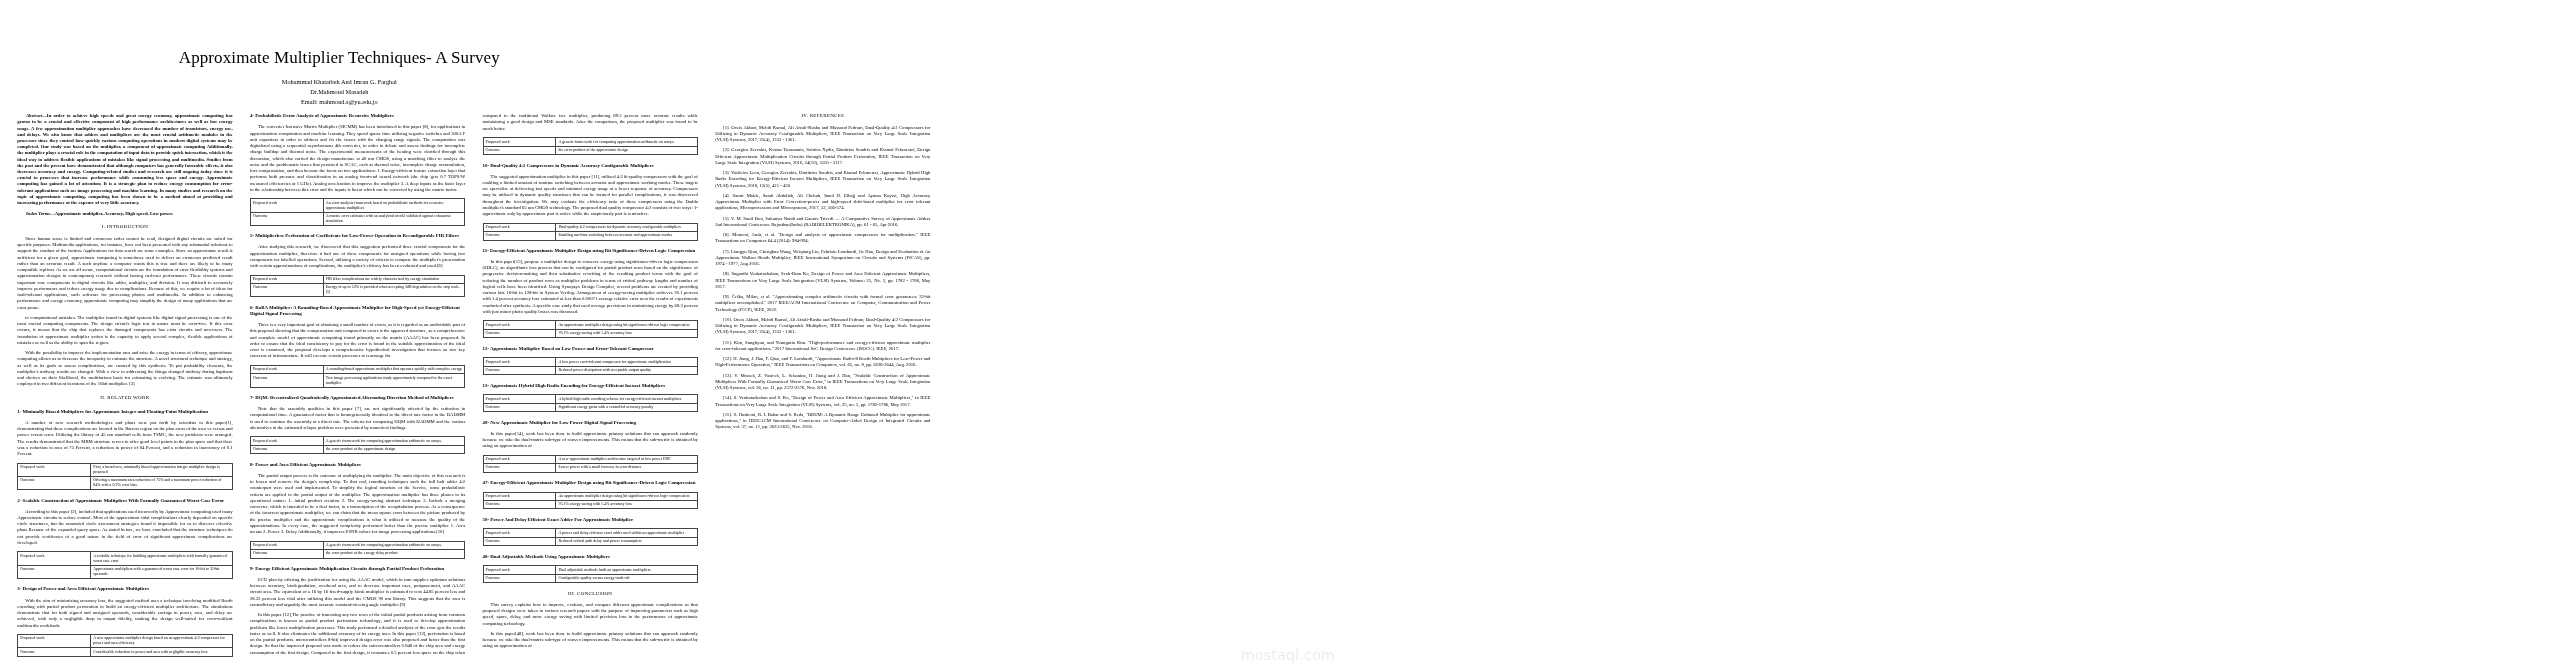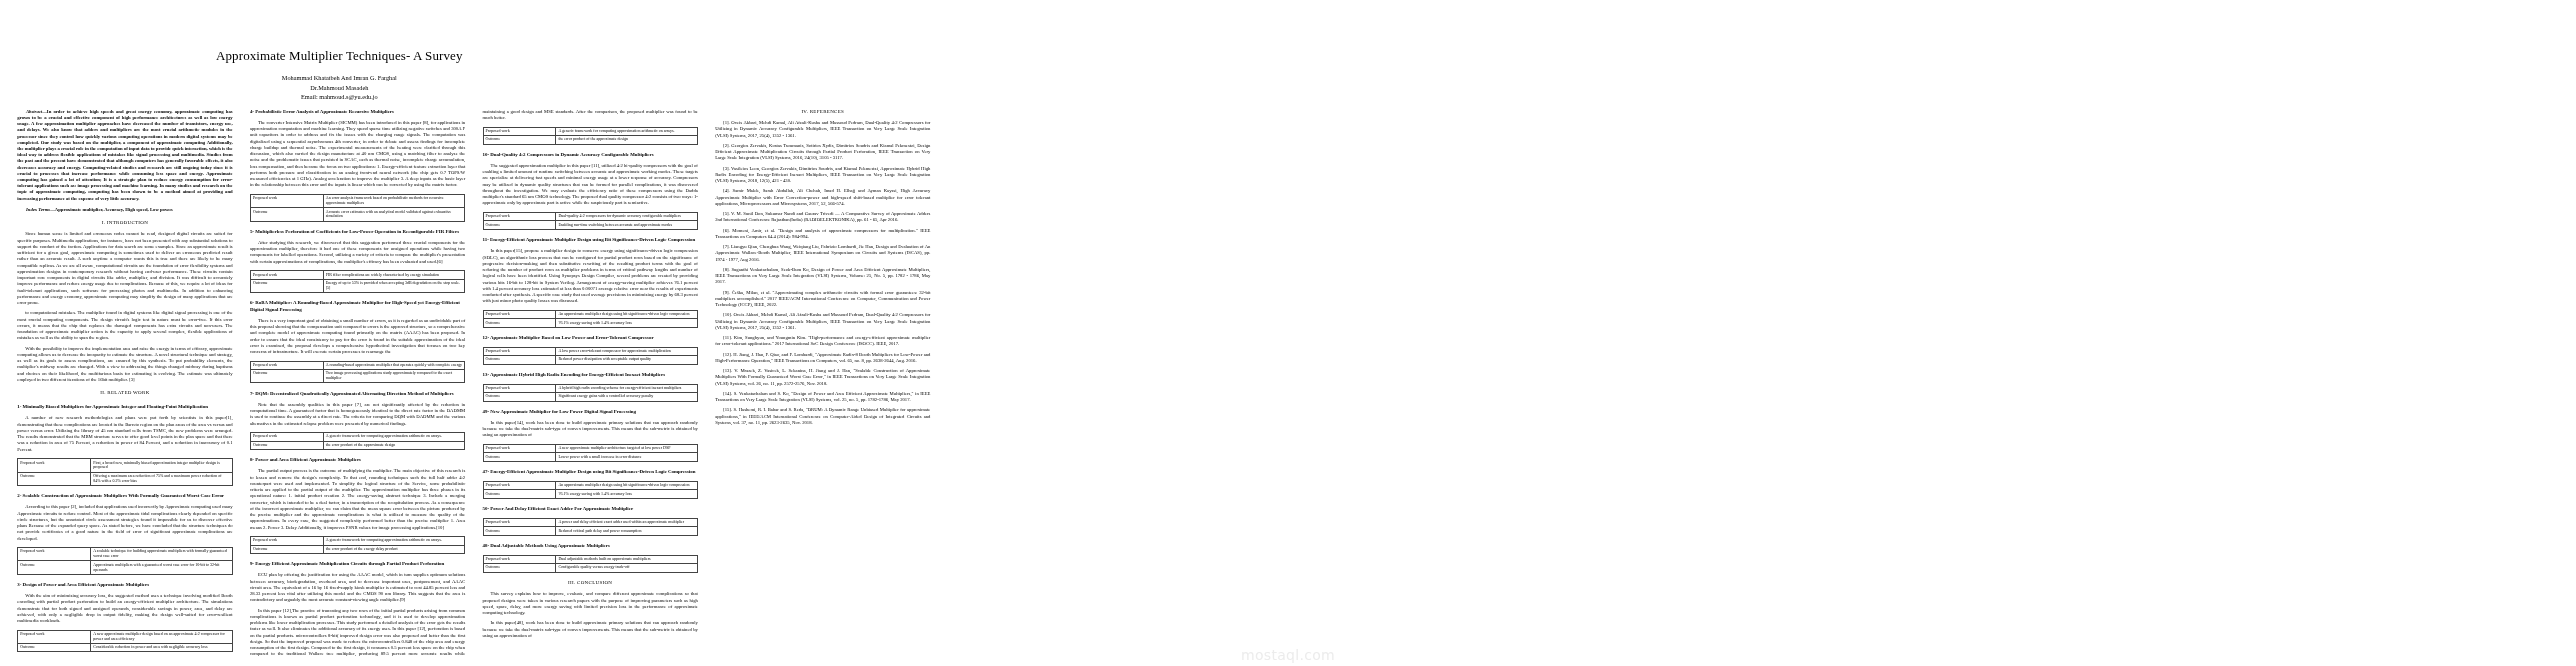--- a/index.html
+++ b/index.html
@@ -39,21 +39,21 @@
   }
 
   
   .title-block {
     column-span: all;
     text-align: center;
     margin: 0 0 6.7px 0;
     width: 644px;
   }
   .paper-title {
-    font-size: 13px;
+    font-size: 17px;
     font-weight: normal;
     letter-spacing: 0.1px;
     margin: 40px 0 9.3px 0;
     line-height: 1.1;
   }
   .authors-line {
     font-size: 6.3px;
     line-height: 1.55;
     margin: 0;
   }

